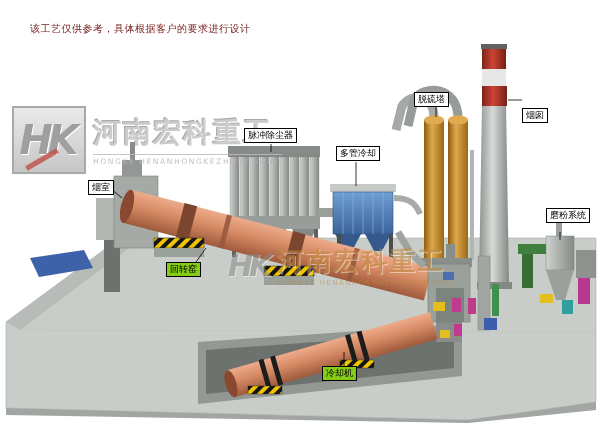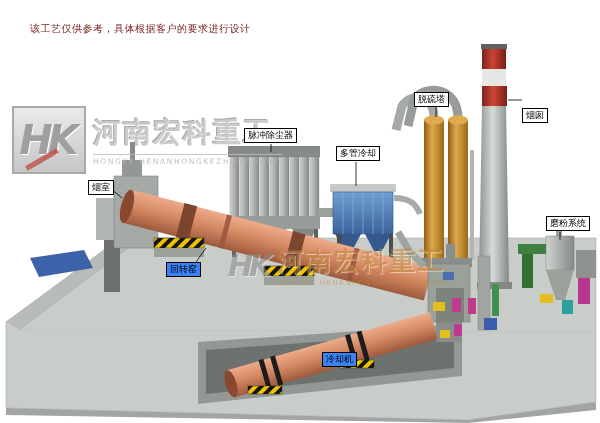--- a/index.html
+++ b/index.html
@@ -9,21 +9,21 @@
   }
   .scene{position:absolute;left:0;top:0;width:600px;height:423px;z-index:1;}
   .disclaimer{
     position:absolute;left:30px;top:22px;font-size:10px;color:#7a2020;z-index:6;
     letter-spacing:.5px;white-space:nowrap;text-align:center;
   }
   .lbl{
     position:absolute;border:1px solid #000;background:#fff;color:#000;
     font-size:9px;line-height:1.25;padding:1px 3px;white-space:nowrap;z-index:5;
   }
-  .lbl.yellow{background:#3b82f6;}
+  .lbl.yellow{background:#84cc16;}
   
   .wm-tl{position:absolute;left:12px;top:106px;display:flex;align-items:center;gap:7px;opacity:.85;z-index:3;}
   .wm-logo-box{
     width:70px;height:64px;background:linear-gradient(#e6e6e6,#bdbdbd);
     border:2px solid #9b9b9b;display:flex;align-items:center;justify-content:center;position:relative;
   }
   .wm-logo-box::after{
     content:"";position:absolute;left:10px;bottom:10px;width:36px;height:5px;
     background:#b03226;transform:rotate(-30deg);opacity:.8;
   }
@@ -252,16 +252,16 @@
       <div class="en">HONGKE HENANHONGKEZHONGGONG</div>
     </div>
   </div>
 
   <div class="lbl" style="left:88px;top:180px">烟室</div>
   <div class="lbl yellow" style="left:166px;top:262px">回转窑</div>
   <div class="lbl" style="left:244px;top:128px">脉冲除尘器</div>
   <div class="lbl" style="left:336px;top:146px">多管冷却</div>
   <div class="lbl" style="left:414px;top:92px">脱硫塔</div>
   <div class="lbl" style="left:522px;top:108px">烟囱</div>
-  <div class="lbl" style="left:546px;top:216px">磨粉系统</div>
-  <div class="lbl yellow" style="left:322px;top:352px">冷却机</div>
+  <div class="lbl" style="left:546px;top:208px">磨粉系统</div>
+  <div class="lbl yellow" style="left:322px;top:366px">冷却机</div>
 
 </div>
 
 </body></html>

